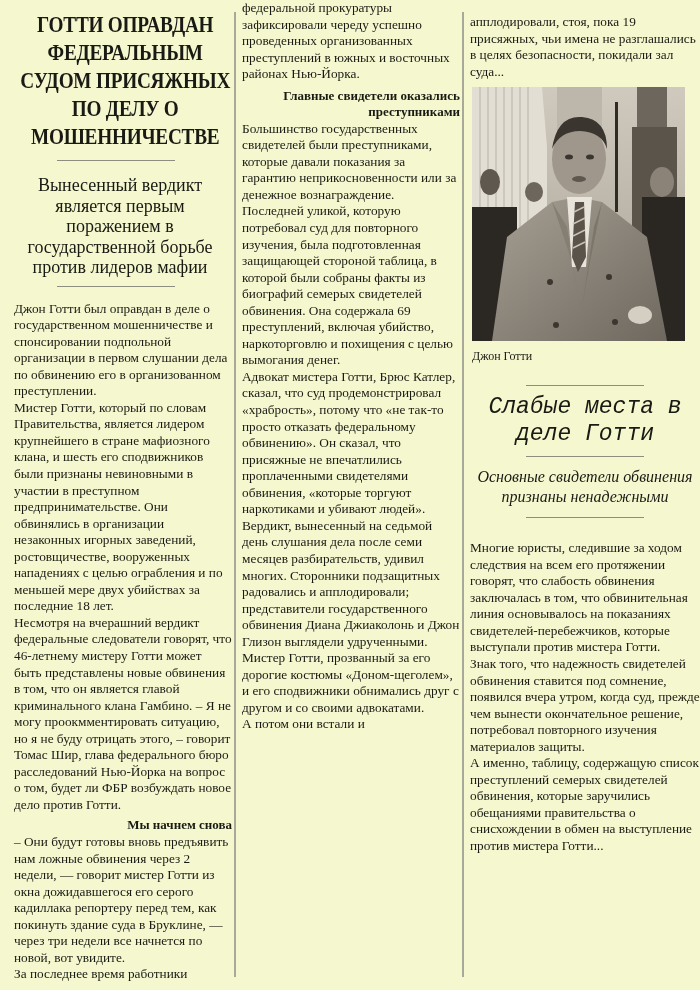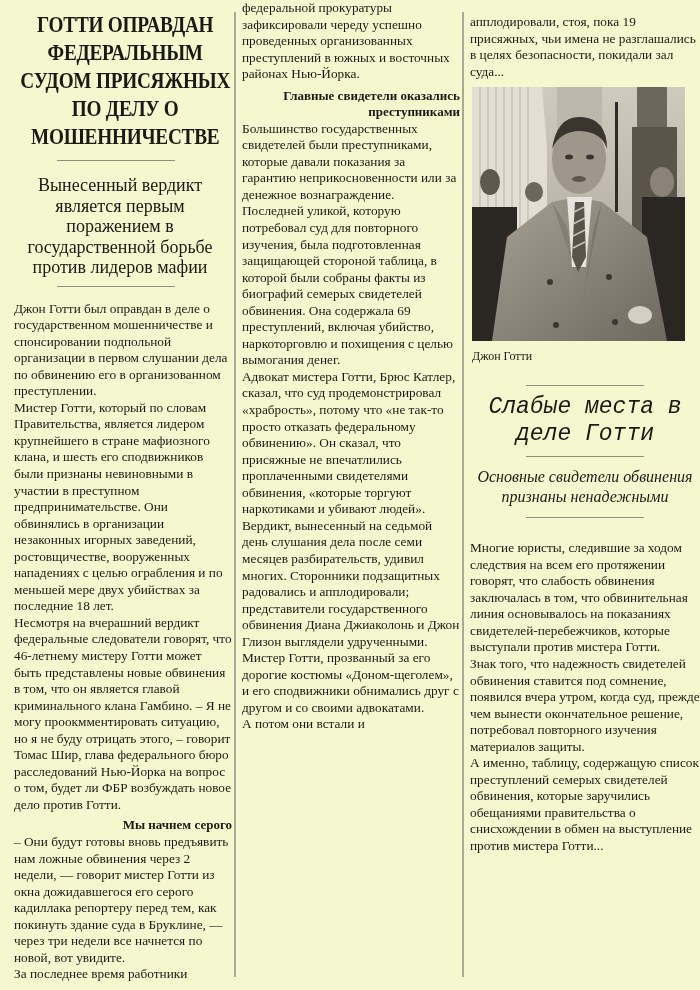--- a/index.html
+++ b/index.html
@@ -79,21 +79,21 @@
 
 <div class="col col1 c1">
   <div class="headline">ГОТТИ ОПРАВДАН ФЕДЕРАЛЬНЫМ СУДОМ ПРИСЯЖНЫХ ПО ДЕЛУ О МОШЕННИЧЕСТВЕ</div>
   <div class="hr hr1"></div>
   <div class="subhead">Вынесенный вердикт является первым поражением в государственной борьбе против лидеров мафии</div>
   <div class="hr hr2"></div>
   <div class="body-text lead">
     <p class="p">Джон Готти был оправдан в деле о государственном мошенничестве и спонсировании подпольной организации в первом слушании дела по обвинению его в организованном преступлении.</p>
     <p class="p">Мистер Готти, который по словам Правительства, является лидером крупнейшего в стране мафиозного клана, и шесть его сподвижников были признаны невиновными в участии в преступном предпринимательстве. Они обвинялись в организации незаконных игорных заведений, ростовщичестве, вооруженных нападениях с целью ограбления и по меньшей мере двух убийствах за последние 18 лет.</p>
     <p class="p">Несмотря на вчерашний вердикт федеральные следователи говорят, что 46-летнему мистеру Готти может быть представлены новые обвинения в том, что он является главой криминального клана Гамбино. – Я не могу проокмментировать ситуацию, но я не буду отрицать этого, – говорит Томас Шир, глава федерального бюро расследований Нью-Йорка на вопрос о том, будет ли ФБР возбуждать новое дело против Готти.</p>
-    <p class="sect" style="margin-top:4px">Мы начнем серого</p>
+    <p class="sect" style="margin-top:4px">Мы начнем снова</p>
     <p class="p">– Они будут готовы вновь предъявить нам ложные обвинения через 2 недели, — говорит мистер Готти из окна дожидавшегося его серого кадиллака репортеру перед тем, как покинуть здание суда в Бруклине, — через три недели все начнется по новой, вот увидите.</p>
     <p class="p">За последнее время работники</p>
   </div>
 </div>
 
 <div class="col col2 c2" style="">
   <div class="body-text">
     <p class="p">федеральной прокуратуры зафиксировали череду успешно проведенных организованных преступлений в южных и восточных районах Нью-Йорка.</p>
     <p class="sect">Главные свидетели оказались преступниками</p>
     <p class="p">Большинство государственных свидетелей были преступниками, которые давали показания за гарантию неприкосновенности или за денежное вознаграждение.</p>

